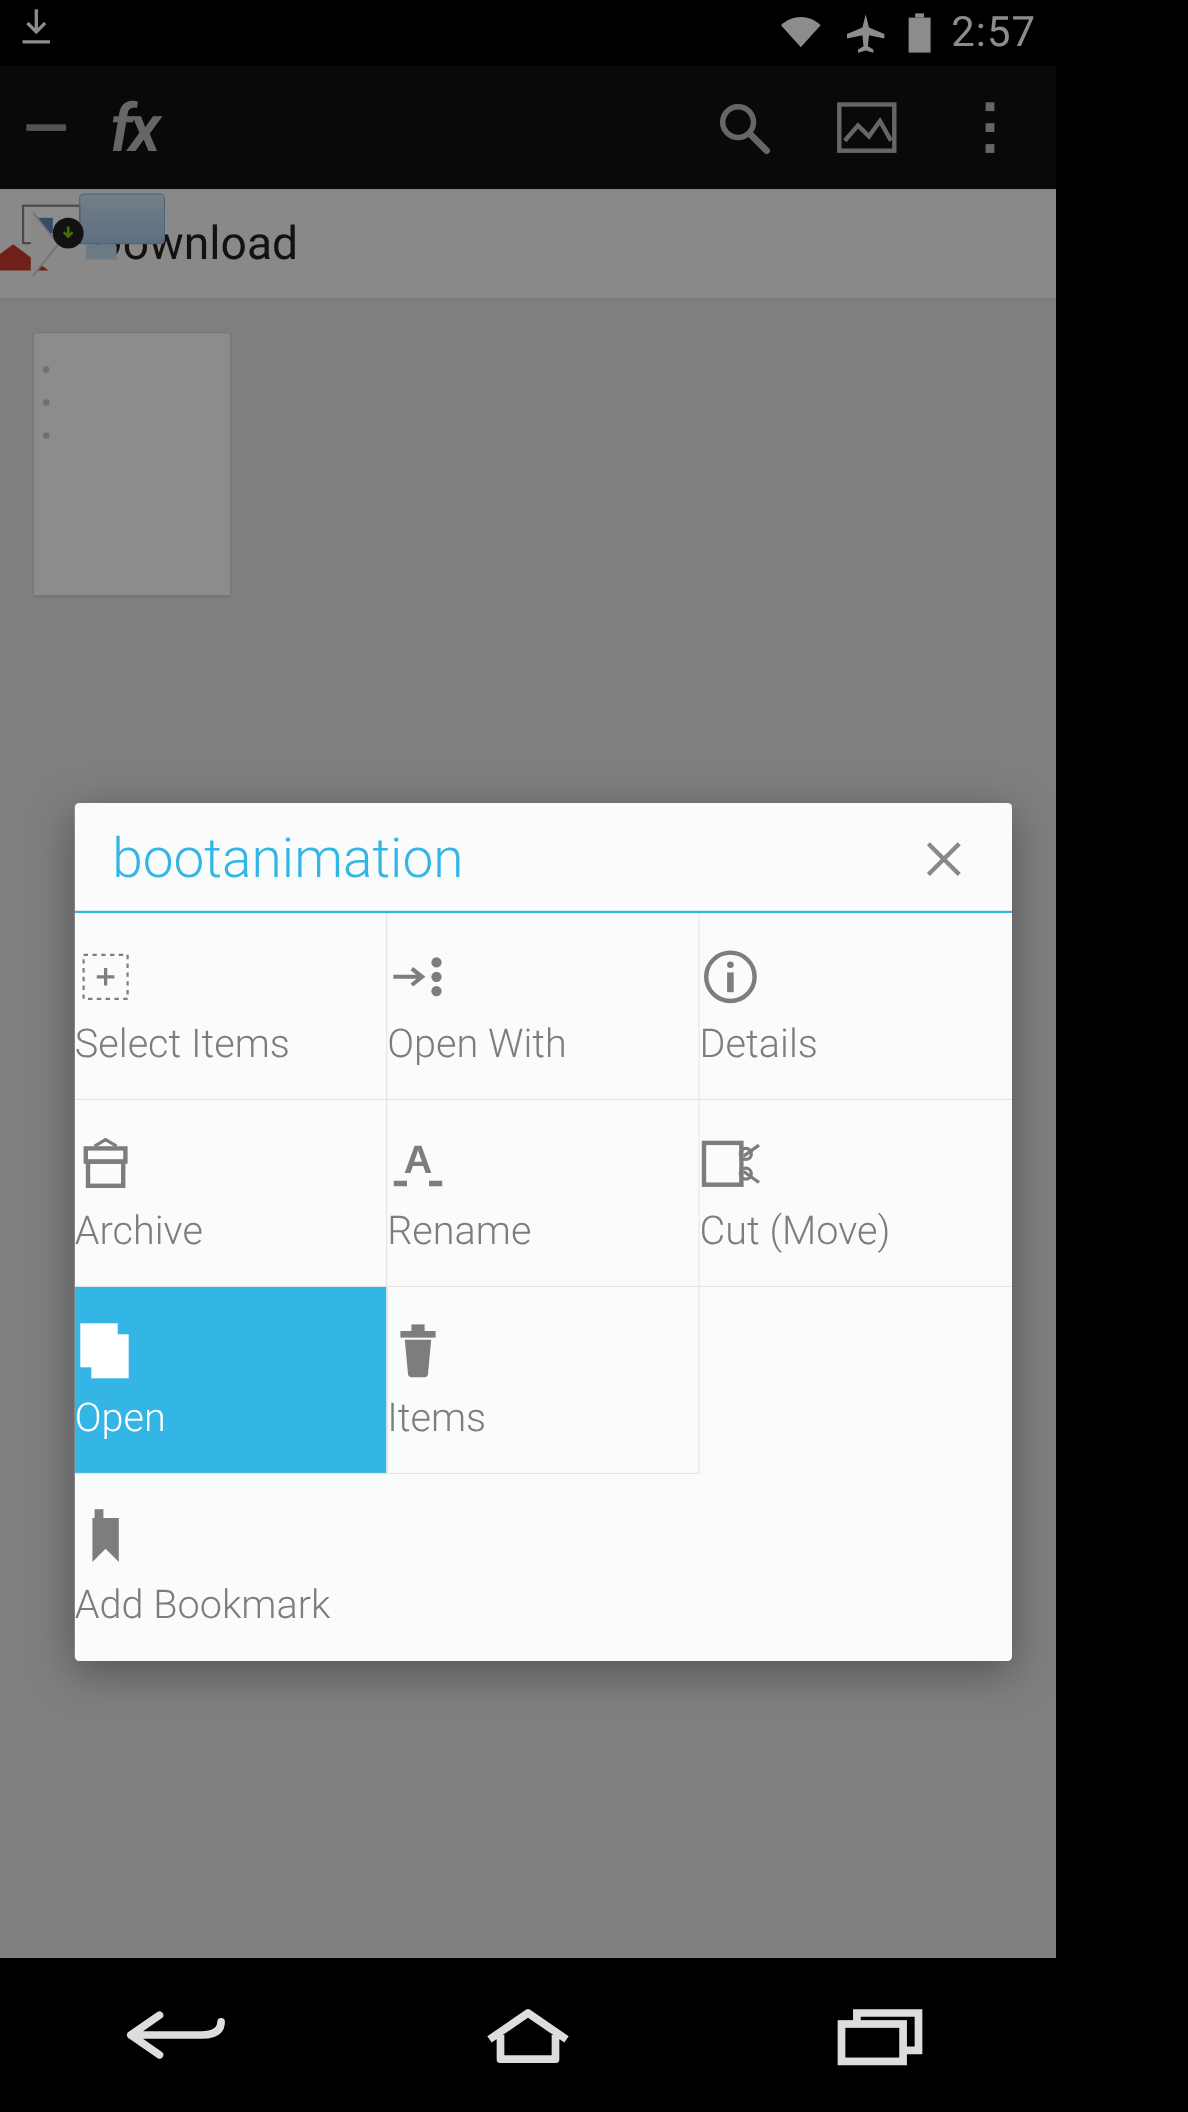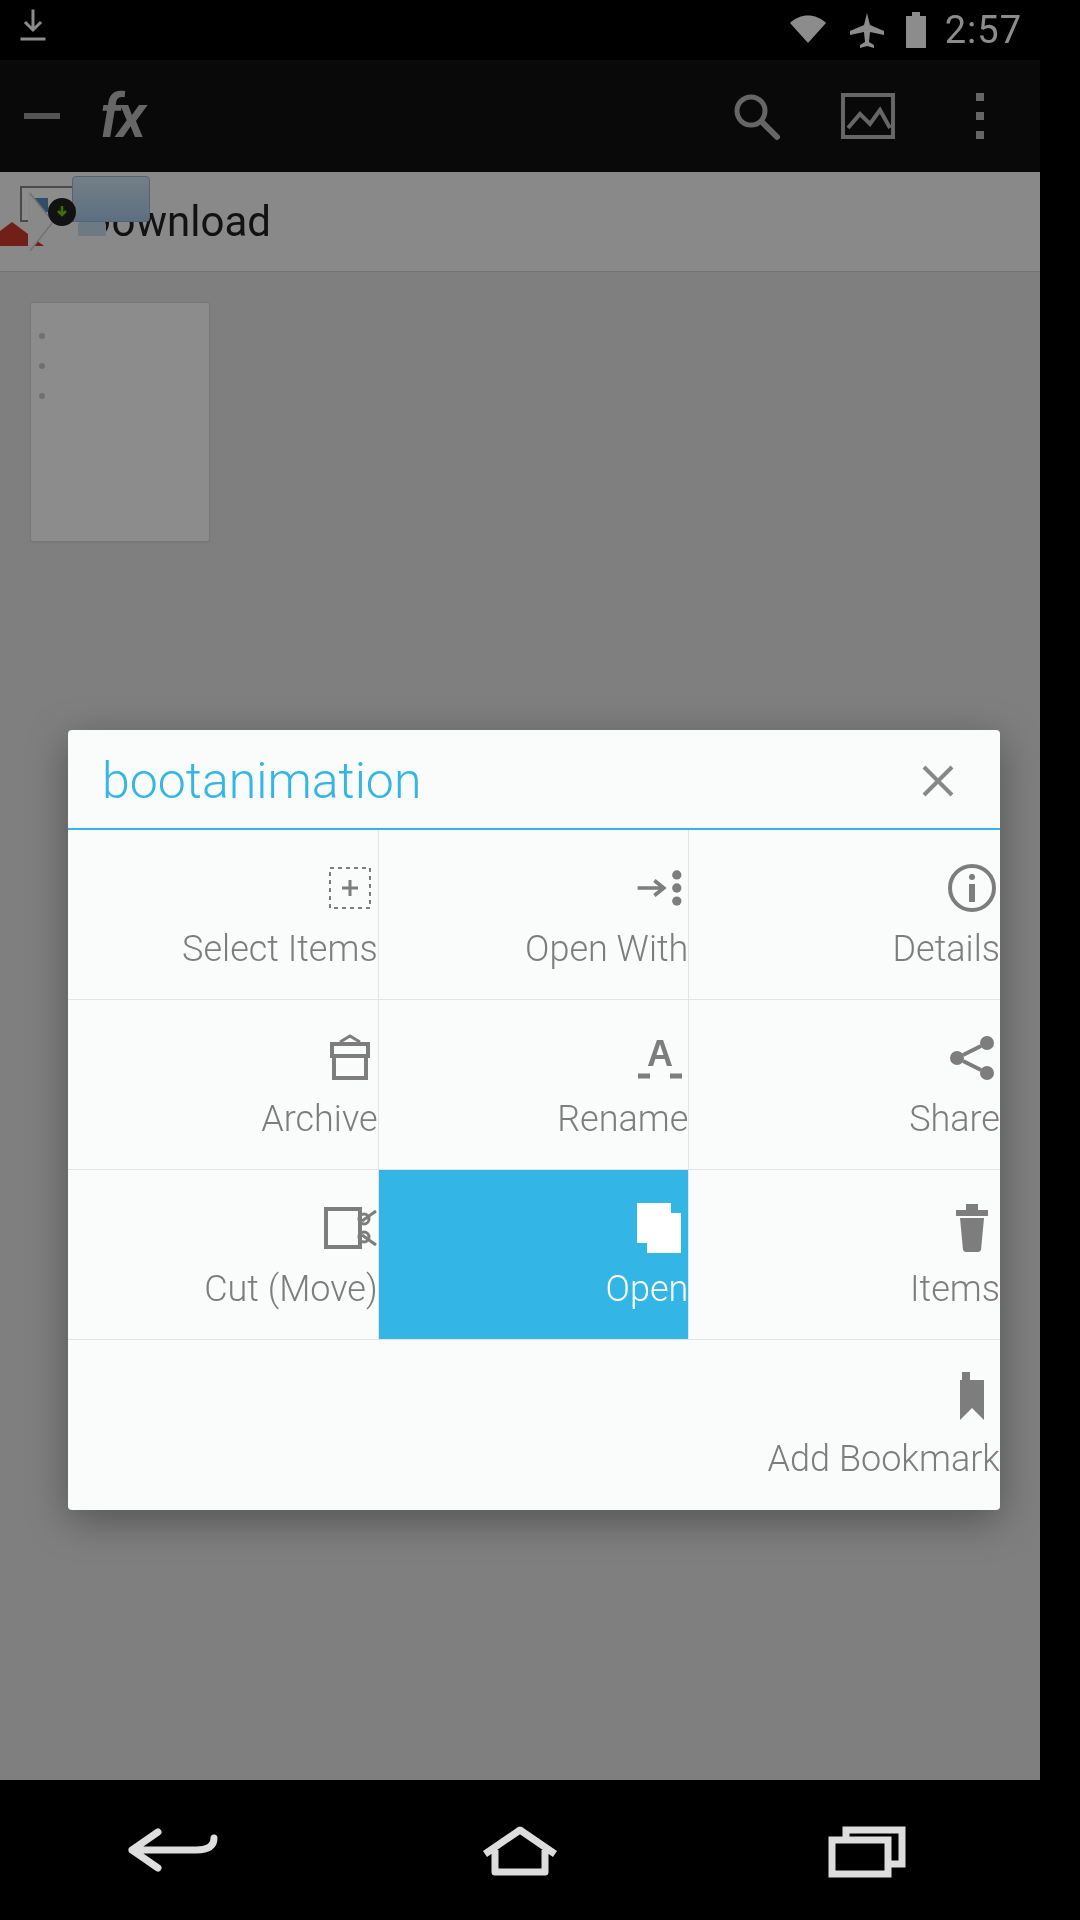--- a/index.html
+++ b/index.html
@@ -1,17 +1,17 @@
 <!DOCTYPE html>
 <html><head>
 <meta charset="utf-8">
 <style>
   * { box-sizing: border-box; margin: 0; padding: 0; }
   html, body { width: 1080px; height: 1920px; font-family: Roboto, "Helvetica Neue", Arial, sans-serif; background: #000; overflow: hidden; }
-  .screen { width: 1040px; height: 1920px; position: relative; background: #e8e8e8; display: flex; flex-direction: column; }
+  .screen { width: 960px; height: 1920px; position: relative; background: #e8e8e8; display: flex; flex-direction: column; }
 
   
   .status-bar { height: 60px; background: #000; color: #fff; display: flex; align-items: center; padding: 0 18px; font-size: 38px; }
   .status-left { flex: 0 0 auto; }
   .status-right { margin-left: auto; display: flex; align-items: center; gap: 18px; }
   .status-right svg { display: block; }
   .clock { font-weight: 400; letter-spacing: 1px; }
 
   
   .app-bar { height: 112px; background: #111; color: #ccc; display: flex; align-items: center; padding: 0 24px; gap: 40px; }
@@ -33,21 +33,21 @@
 
   
   .dim { position: absolute; inset: 0; background: rgba(0,0,0,.45); }
 
   
   .dialog { position: absolute; left: 40px; right: 40px; top: 730px; background: #fafbfb; border-radius: 4px; box-shadow: 0 10px 40px rgba(0,0,0,.35); overflow: hidden; margin-left: 28px; }
   .dialog-header { display: flex; align-items: center; padding: 22px 34px 18px; border-bottom: 2px solid #33b5e5; }
   .dialog-title { color: #33b5e5; font-size: 50px; font-weight: 300; }
   .dialog-close { margin-left: auto; width: 56px; height: 56px; display: flex; align-items: center; justify-content: center; cursor: pointer; }
   .action-grid { display: grid; grid-template-columns: repeat(3, 1fr); }
-  .action-cell { border-right: 1px solid #e4e4e4; border-bottom: 1px solid #e4e4e4; height: 170px; display: flex; flex-direction: column; align-items: flex-end; justify-content: center; gap: 12px; cursor: pointer; }
+  .action-cell { border-right: 1px solid #e4e4e4; border-bottom: 1px solid #e4e4e4; height: 170px; display: flex; flex-direction: column; align-items: flex-start; justify-content: center; gap: 12px; cursor: pointer; }
   .action-cell:nth-child(3n) { border-right: none; }
   .action-cell.highlight { background: #33b5e5; }
   .action-label { font-size: 36px; color: #7d7d7d; font-weight: 300; }
   .action-cell.highlight .action-label { color: #fff; }
   .action-icon { width: 56px; height: 56px; display: flex; align-items: center; justify-content: center; }
   .action-icon svg { display:block; }
   .action-cell.highlight svg * { stroke: #fff !important; fill: #fff !important; }
   .action-row-full { grid-column: 1 / span 3; border-right: none; border-bottom: none; }
 
   
@@ -203,31 +203,20 @@
       </div>
       <div class="action-cell">
         <span class="action-icon">
           <svg width="56" height="52" viewBox="0 0 56 52">
               <text x="28" y="34" text-anchor="middle" font-size="36" font-weight="700" fill="#7d7d7d" font-family="Arial">A</text>
               <path d="M6 44 h12 M38 44 h12" stroke="#7d7d7d" stroke-width="5"></path>
             </svg>
         </span>
         <span class="action-label">Rename</span>
       </div>
-      <div class="action-cell">
-        <span class="action-icon">
-          <svg width="54" height="50" viewBox="0 0 54 50">
-              <circle cx="42" cy="10" r="7" fill="#7d7d7d"></circle>
-              <circle cx="12" cy="25" r="7" fill="#7d7d7d"></circle>
-              <circle cx="42" cy="40" r="7" fill="#7d7d7d"></circle>
-              <path d="M36 13 L18 22 M18 28 L36 37" stroke="#7d7d7d" stroke-width="4"></path>
-            </svg>
-        </span>
-        <span class="action-label">Share</span>
-      </div>
 
       <div class="action-cell">
         <span class="action-icon">
           <svg width="56" height="50" viewBox="0 0 56 50">
               <rect x="4" y="6" width="34" height="38" stroke="#7d7d7d" stroke-width="4" fill="none"></rect>
               <circle cx="42" cy="16" r="5" stroke="#7d7d7d" stroke-width="3" fill="none"></circle>
               <circle cx="42" cy="34" r="5" stroke="#7d7d7d" stroke-width="3" fill="none"></circle>
               <path d="M54 8 L40 18 M40 32 L54 42" stroke="#7d7d7d" stroke-width="3"></path>
             </svg>
         </span>

